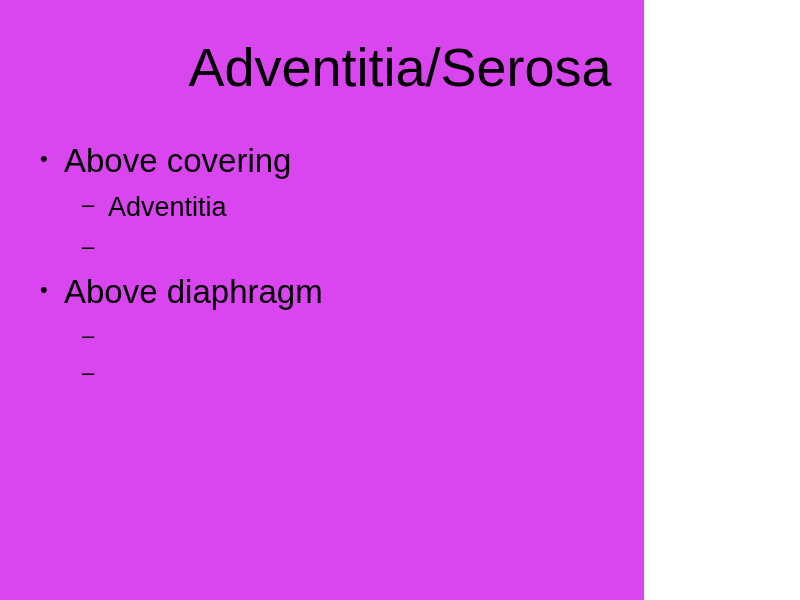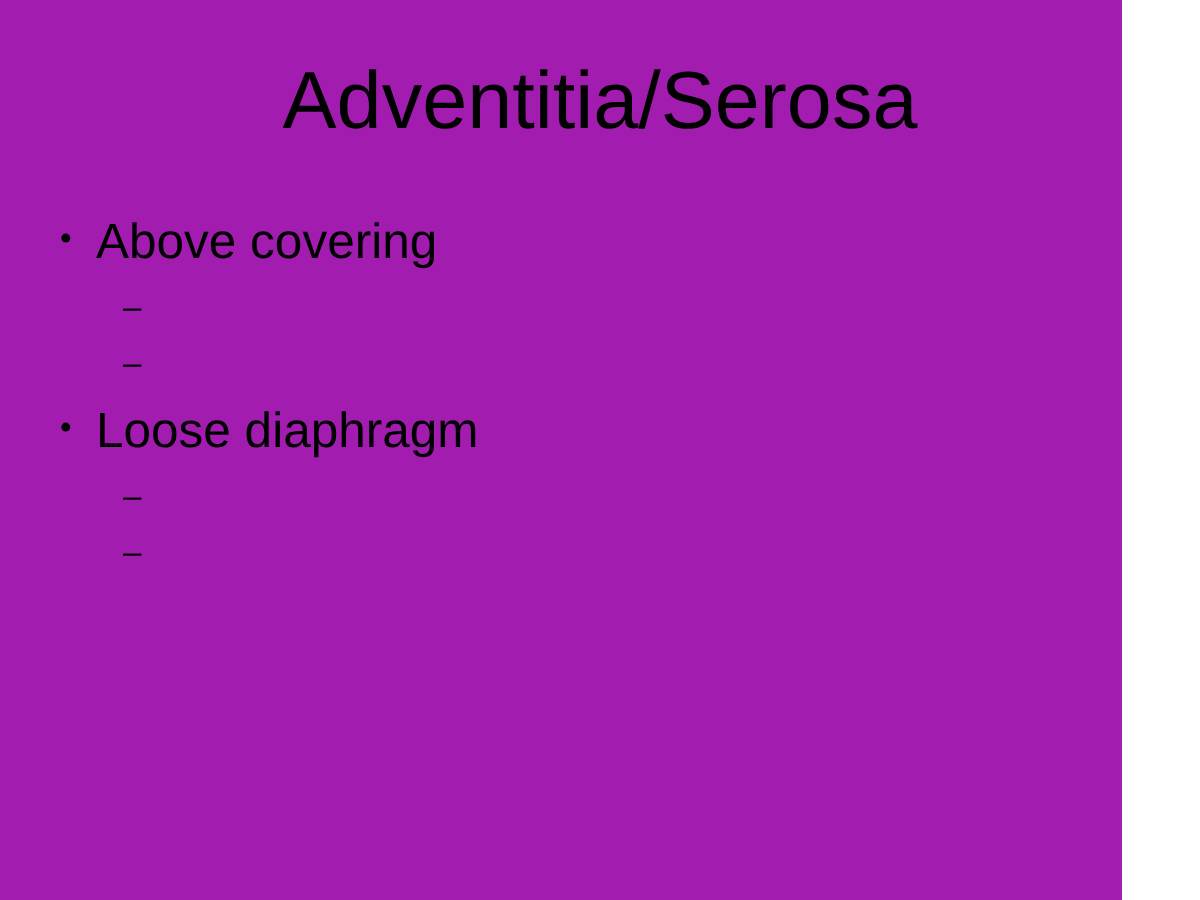--- a/index.html
+++ b/index.html
@@ -9,23 +9,23 @@
   }
   body {
     width: 800px;
     height: 600px;
     overflow: hidden;
     font-family: "Liberation Sans", sans-serif;
     color: #000000;
   }
   .slide {
     position: relative;
-    width: 748px;
+    width: 644px;
     height: 600px;
-    background: #a21caf;
+    background: #d946ef;
     box-sizing: border-box;
   }
   .slide-title {
     position: absolute;
     top: 38px;
     left: 0;
     width: 800px;
     text-align: center;
     font-size: 54px;
     line-height: 1.1;
@@ -91,30 +91,31 @@
 
   <div class="body-content">
 
     <div class="group">
       <div class="bullet-l1">
         <span class="marker">•</span>
         <span class="text">Above covering</span>
       </div>
       <div class="bullet-l2">
         <span class="marker">–</span>
+        <span class="text">Adventitia</span>
       </div>
       <div class="bullet-l2">
         <span class="marker">–</span>
       </div>
     </div>
 
     <div class="group">
       <div class="bullet-l1">
         <span class="marker">•</span>
-        <span class="text">Loose diaphragm</span>
+        <span class="text">Above diaphragm</span>
       </div>
       <div class="bullet-l2">
         <span class="marker">–</span>
       </div>
       <div class="bullet-l2">
         <span class="marker">–</span>
       </div>
     </div>
 
   </div>

